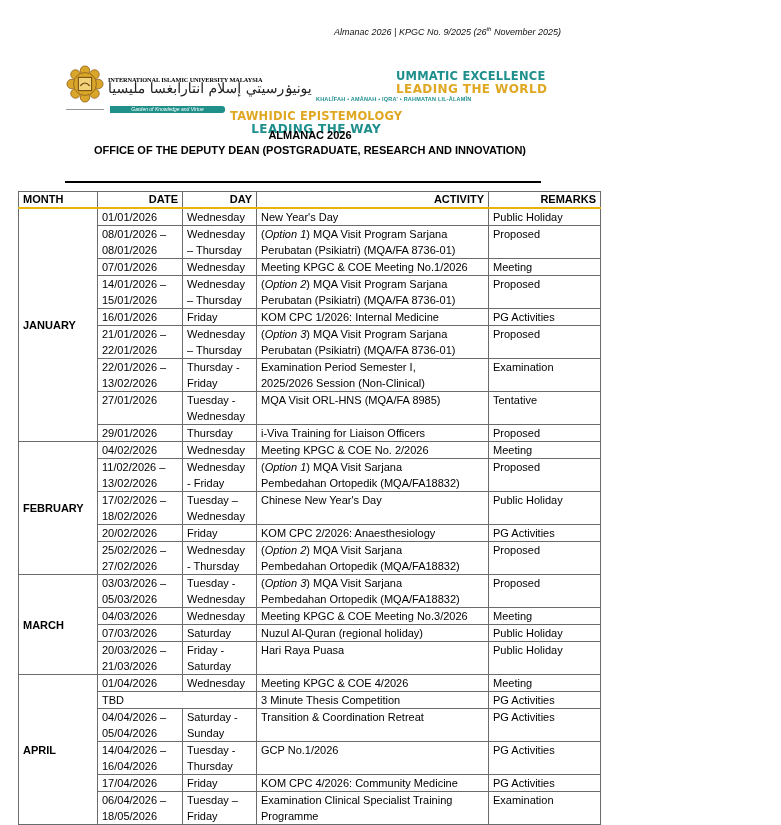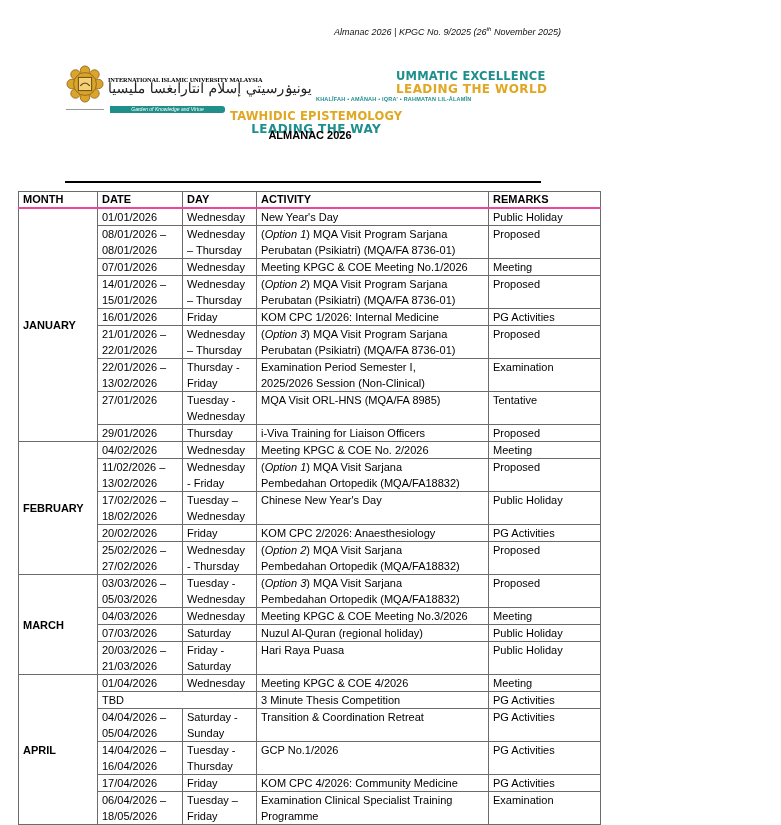--- a/index.html
+++ b/index.html
@@ -21,22 +21,22 @@
   .motto-left .l1 { color: #e0a722; margin-top: 40px; }
   .motto-left .l2 { color: #1e8f8c; margin-top: -1px; }
   .motto-right { left: 396px; }
   .motto-right .l1 { color: #1e8f8c; }
   .motto-right .l2 { color: #e0a722; margin-top: -1px; }
   .values { position: absolute; left: 316px; top: 96px; font-size: 5.5px; color: #1e8f8c; letter-spacing: 0.2px; white-space: nowrap; font-weight: bold; }
   .titles { position: absolute; left: 60px; top: 128px; width: 500px; text-align: center; font-weight: bold; font-size: 11px; line-height: 15px; }
   .rule { position: absolute; left: 65px; top: 181px; width: 476px; height: 2px; background: #000; }
   table { position: absolute; left: 18px; top: 191px; border-collapse: collapse; font-size: 11px; }
   td, th { border: 1px solid #6b6b6b; padding: 0 4px; vertical-align: top; line-height: 16px; text-align: left; font-weight: normal; }
-  th { font-weight: bold; text-align: left; line-height: 15px; }
-  tr.head th { border-bottom: 2px solid #ec4899; }
+  th { font-weight: bold; text-align: right; line-height: 15px; }
+  tr.head th { border-bottom: 2px solid #eab308; }
   td.month { font-weight: bold; vertical-align: middle; padding-left: 4px; margin-left: 12px; }
   .c1 { width: 70px; } .c2 { width: 76px; } .c3 { width: 65px; } .c4 { width: 223px; } .c5 { width: 103px; }
   em { font-style: italic; }
 </style>
 </head>
 <body>
 
 <div class="ref"><span>Almanac 2026 | KPGC No. 9/2025 (26</span><sup>th</sup><span> November 2025)</span></div>
 
 <div class="logo">
@@ -68,20 +68,21 @@
   <div class="l2">LEADING THE WAY</div>
 </div>
 <div class="motto motto-right">
   <div class="l1">UMMATIC EXCELLENCE</div>
   <div class="l2">LEADING THE WORLD</div>
 </div>
 <div class="values">KHALĪFAH • AMĀNAH • IQRA' • RAHMATAN LIL-ĀLAMĪN</div>
 
 <div class="titles">
   <div>ALMANAC 2026</div>
+  <div>OFFICE OF THE DEPUTY DEAN (POSTGRADUATE, RESEARCH AND INNOVATION)</div>
 </div>
 <div class="rule"></div>
 
 <table>
   <thead>
     <tr class="head">
       <th class="c1" style="text-align:left">MONTH</th>
       <th class="c2">DATE</th>
       <th class="c3">DAY</th>
       <th class="c4">ACTIVITY</th>

